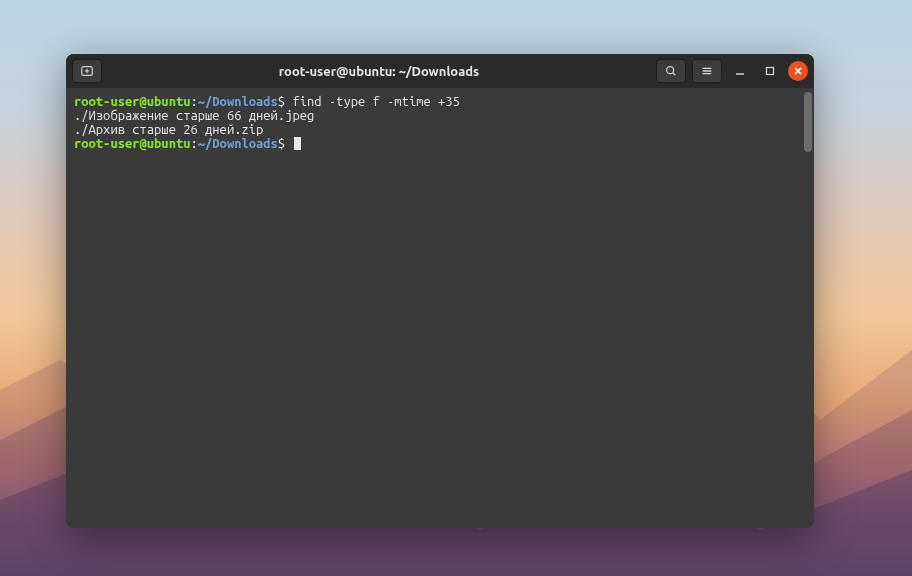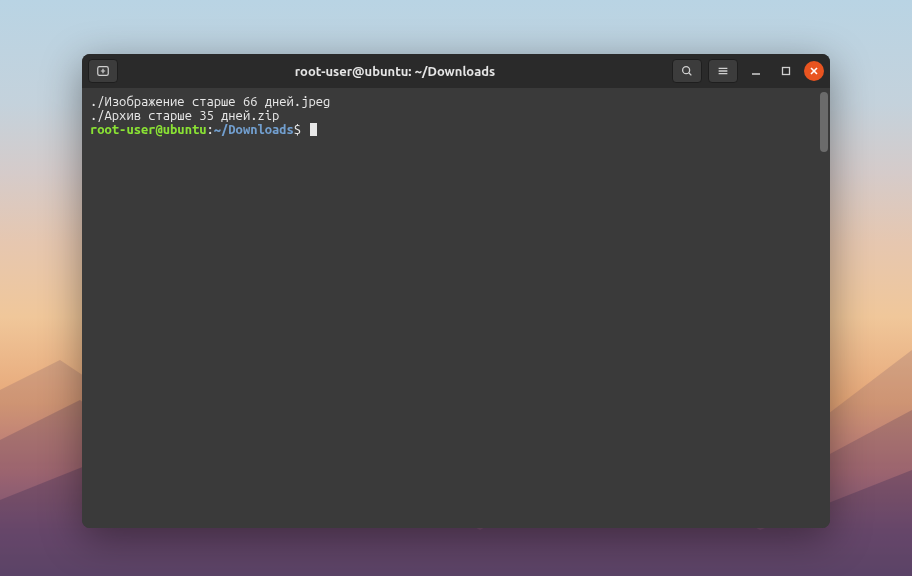--- a/index.html
+++ b/index.html
@@ -12,21 +12,21 @@
         #c77d7e 82%, #8a5e86 92%, #6a567f 100%);
       position: relative;
     }
     .mountains {
       position: absolute; inset: 0; pointer-events: none;
     }
     .mountains svg { width: 100%; height: 100%; display: block; }
 
     .window {
       position: absolute;
-      left: 82px; top: 54px;
+      left: 66px; top: 54px;
       width: 748px; height: 474px;
       background: #3a3a3a;
       border-radius: 8px;
       box-shadow: 0 10px 40px rgba(0,0,0,0.4);
       display: flex; flex-direction: column;
       overflow: hidden;
     }
     .titlebar {
       height: 34px;
       background: #2a2a2a;
@@ -143,17 +143,18 @@
             <line x1="2" y1="2" x2="8" y2="8" stroke="currentColor" stroke-width="1.6"></line>
             <line x1="8" y1="2" x2="2" y2="8" stroke="currentColor" stroke-width="1.6"></line>
           </svg>
       </div>
     </div>
   </div>
 
   <div class="terminal-body">
     <div class="scrollbar"></div>
 
+    <div class="line"><span class="ps-user">root-user@ubuntu</span><span class="ps-colon">:</span><span class="ps-path">~/Downloads</span><span class="ps-dollar">$</span><span class="cmd"> find -type f -mtime +35</span></div>
     <div class="line output">./Изображение старше 66 дней.jpeg</div>
-    <div class="line output">./Архив старше 35 дней.zip</div>
+    <div class="line output">./Архив старше 26 дней.zip</div>
     <div class="line"><span class="ps-user">root-user@ubuntu</span><span class="ps-colon">:</span><span class="ps-path">~/Downloads</span><span class="ps-dollar">$</span><span class="cmd"> </span><span class="cursor"></span></div>
   </div>
 </div>
 
 </body></html>

